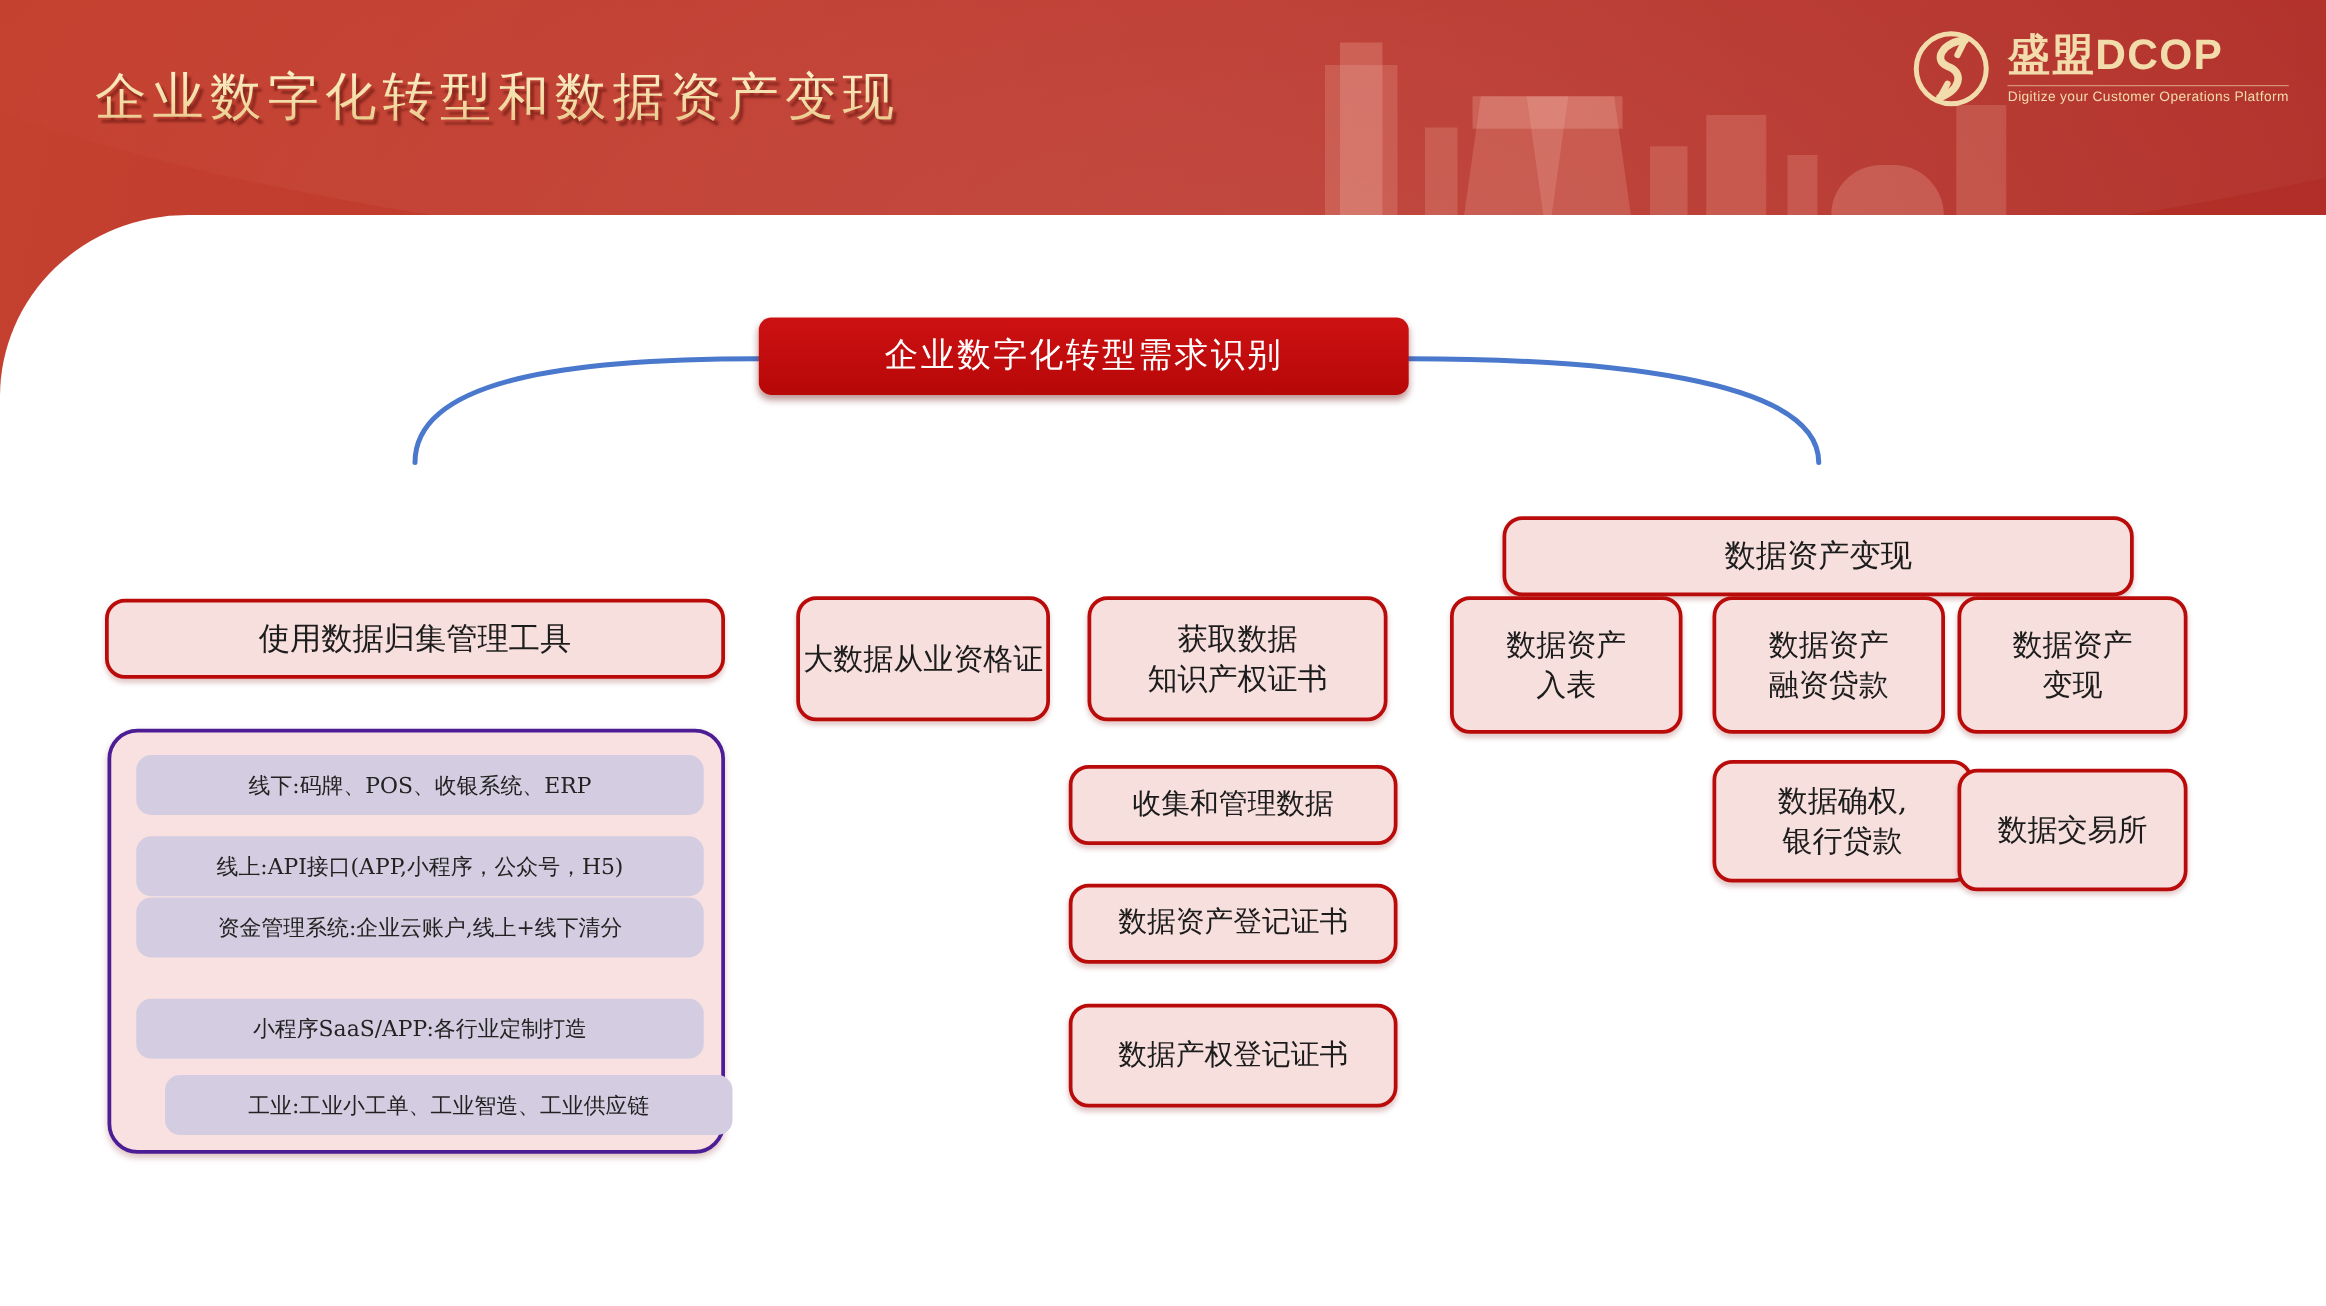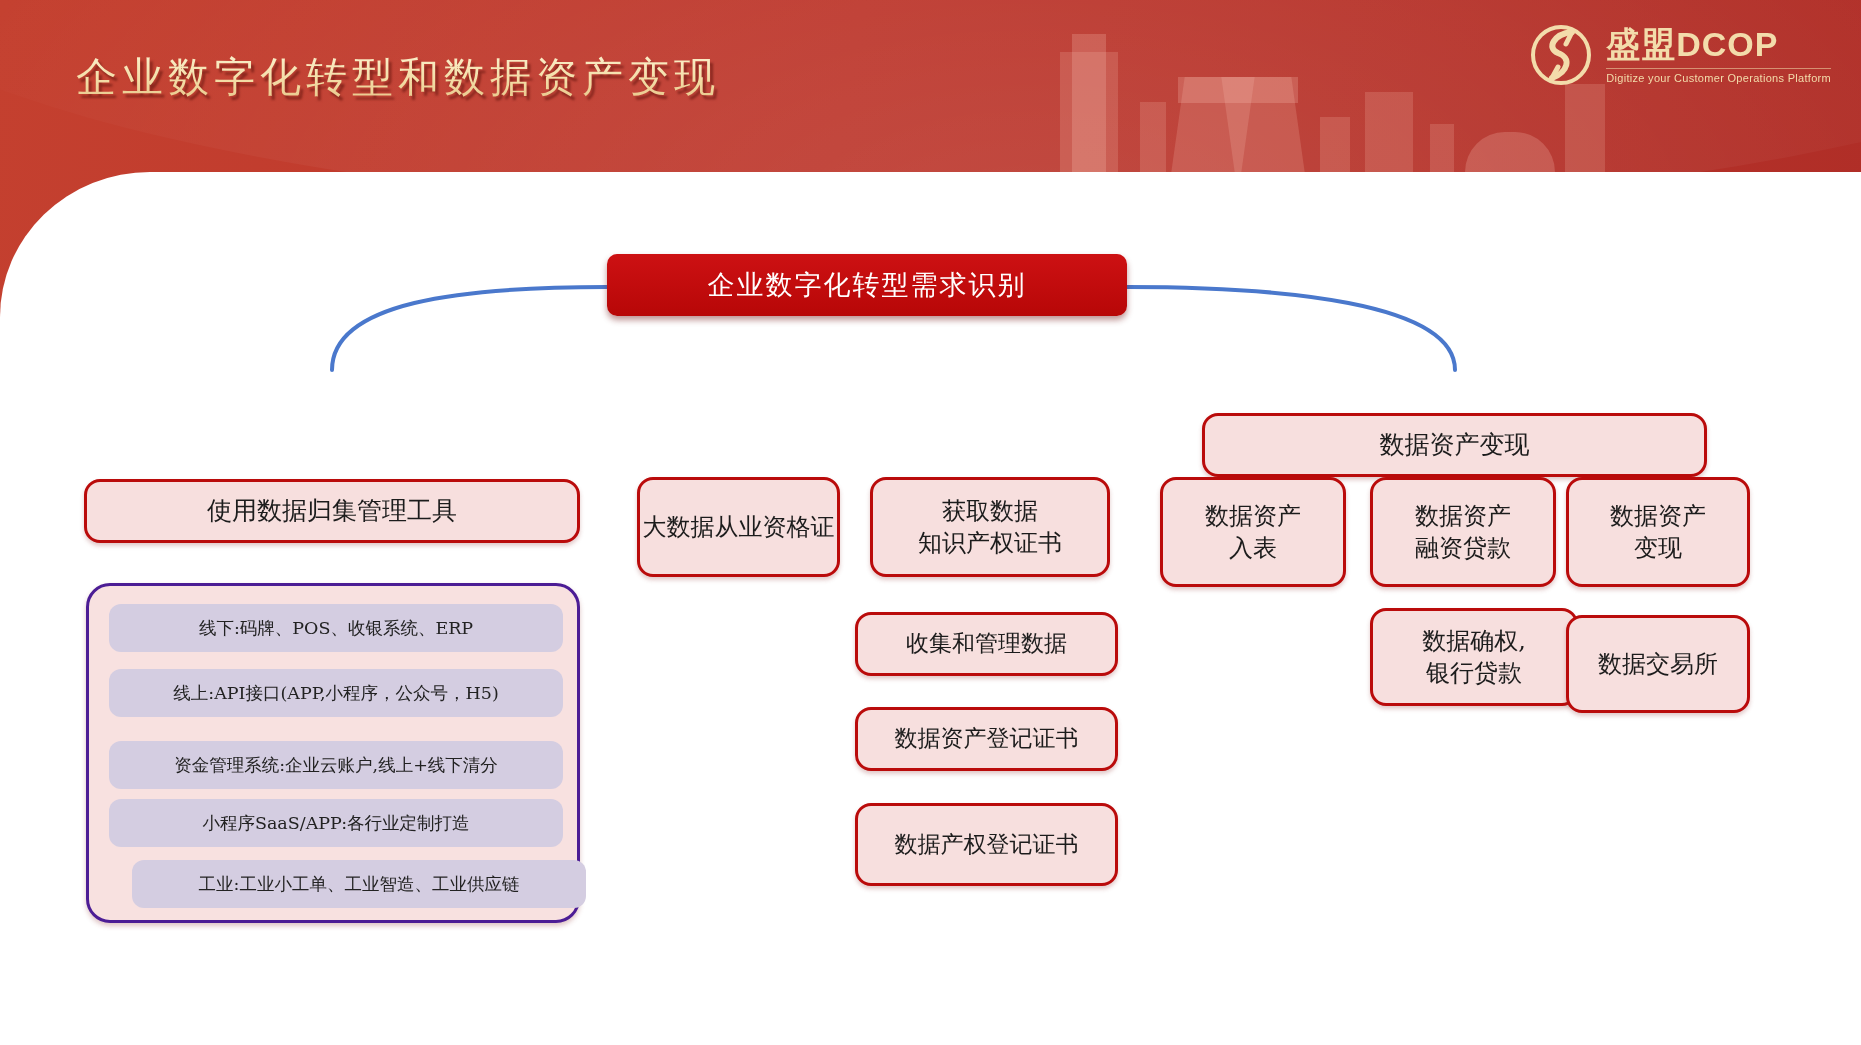--- a/index.html
+++ b/index.html
@@ -123,21 +123,21 @@
       </g>
     </svg>
 
     <div class="node root-node" style="left:607px; top:254px; width:520px; height:62px;">企业数字化转型需求识别</div>
 
     <div class="node pink parent" style="left:84px; top:479px; width:496px; height:64px;">使用数据归集管理工具</div>
 
     <div class="tool-container" style="left:86px; top:583px; width:494px; height:340px;">
       <div class="pill" style="top:18px;">线下:码牌、POS、收银系统、ERP</div>
       <div class="pill" style="top:83px;">线上:API接口(APP,小程序，公众号，H5)</div>
-      <div class="pill" style="top:155px;">资金管理系统:企业云账户,线上+线下清分</div>
+      <div class="pill" style="top:132px;">资金管理系统:企业云账户,线上+线下清分</div>
       <div class="pill" style="top:213px;">小程序SaaS/APP:各行业定制打造</div>
       <div class="pill" style="top:274px;margin-left:23px;">工业:工业小工单、工业智造、工业供应链</div>
     </div>
 
     <div class="node pink child" style="left:637px; top:477px; width:203px; height:100px;">大数据从业资格证</div>
     <div class="node pink child" style="left:870px; top:477px; width:240px; height:100px;">获取数据
 知识产权证书</div>
     <div class="node pink chain-node" style="left:855px; top:612px; width:263px; height:64px;">收集和管理数据</div>
     <div class="node pink chain-node" style="left:855px; top:707px; width:263px; height:64px;">数据资产登记证书</div>
     <div class="node pink chain-node" style="left:855px; top:803px; width:263px; height:83px;">数据产权登记证书</div>

